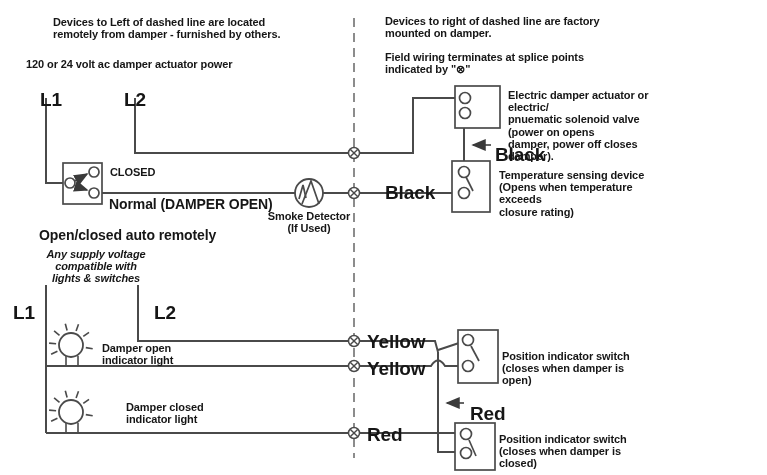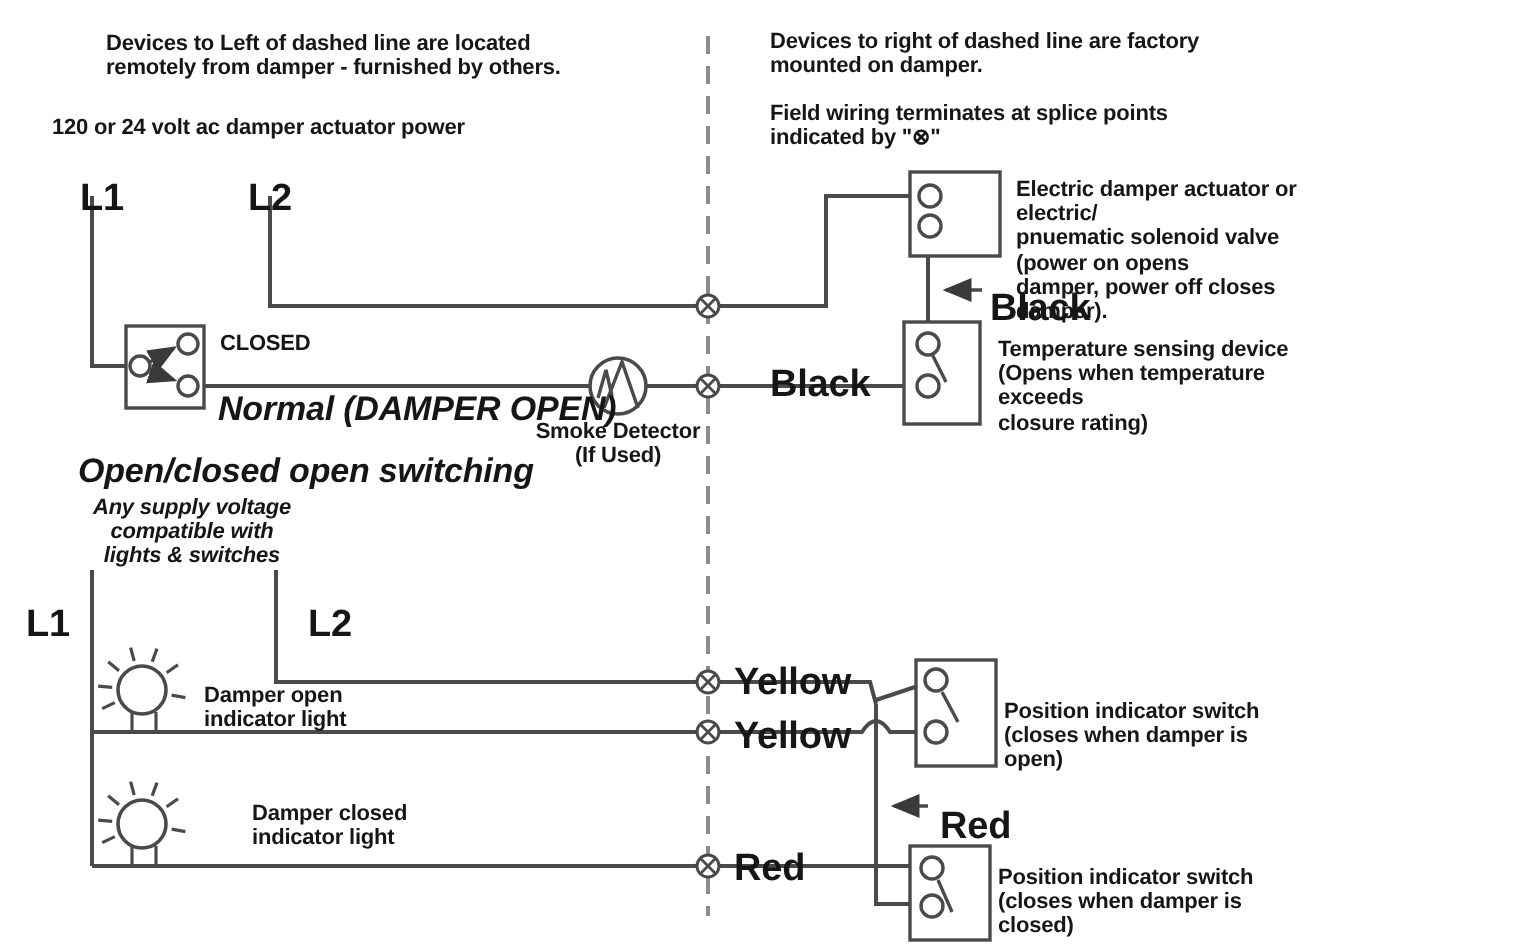--- a/index.html
+++ b/index.html
@@ -29,21 +29,21 @@
   .lbl{
     position:absolute;
     color:var(--ink);
     font-weight:bold;
     white-space:pre-line;
     font-size:11px;
     line-height:12.2px;
     letter-spacing:-0.1px;
   }
   .big{font-size:19px;line-height:14px;margin-top:12px;}
-  .mid{font-size:17px;line-height:13px;font-style:italic;}
+  .mid{font-size:14px;line-height:13px;}
   .ctr{text-align:center;}
 </style>
 </head>
 <body>
 
 <div id="stage">
 
   <svg id="wires" width="767" height="475" viewBox="0 0 767 475">
     <defs>
       <marker id="arr" markerWidth="9" markerHeight="8" refX="7.5" refY="3.5" orient="auto">
@@ -189,21 +189,21 @@
   <div class="lbl big" style="left:385px;top:174px;">Black</div>
   <div class="lbl big" style="left:495px;top:136px;">Black</div>
 
   <div class="lbl" style="left:508px;top:89px;">Electric damper actuator or electric/
 pnuematic solenoid valve (power on opens
 damper, power off closes damper).</div>
   <div class="lbl" style="left:499px;top:169px;">Temperature sensing device
 (Opens when temperature exceeds
 closure rating)</div>
 
-  <div class="lbl mid" style="left:39px;top:229px;">Open/closed open switching</div>
+  <div class="lbl mid" style="left:39px;top:229px;">Open/closed auto remotely</div>
   <div class="lbl ctr" style="left:38px;top:248px;width:116px;font-style:italic;">Any supply voltage
 compatible with
 lights &amp; switches</div>
 
   <div class="lbl big" style="left:13px;top:294px;">L1</div>
   <div class="lbl big" style="left:154px;top:294px;">L2</div>
 
   <div class="lbl" style="left:102px;top:342px;">Damper open
 indicator light</div>
   <div class="lbl" style="left:94px;top:401px;margin-left:32px;">Damper closed

